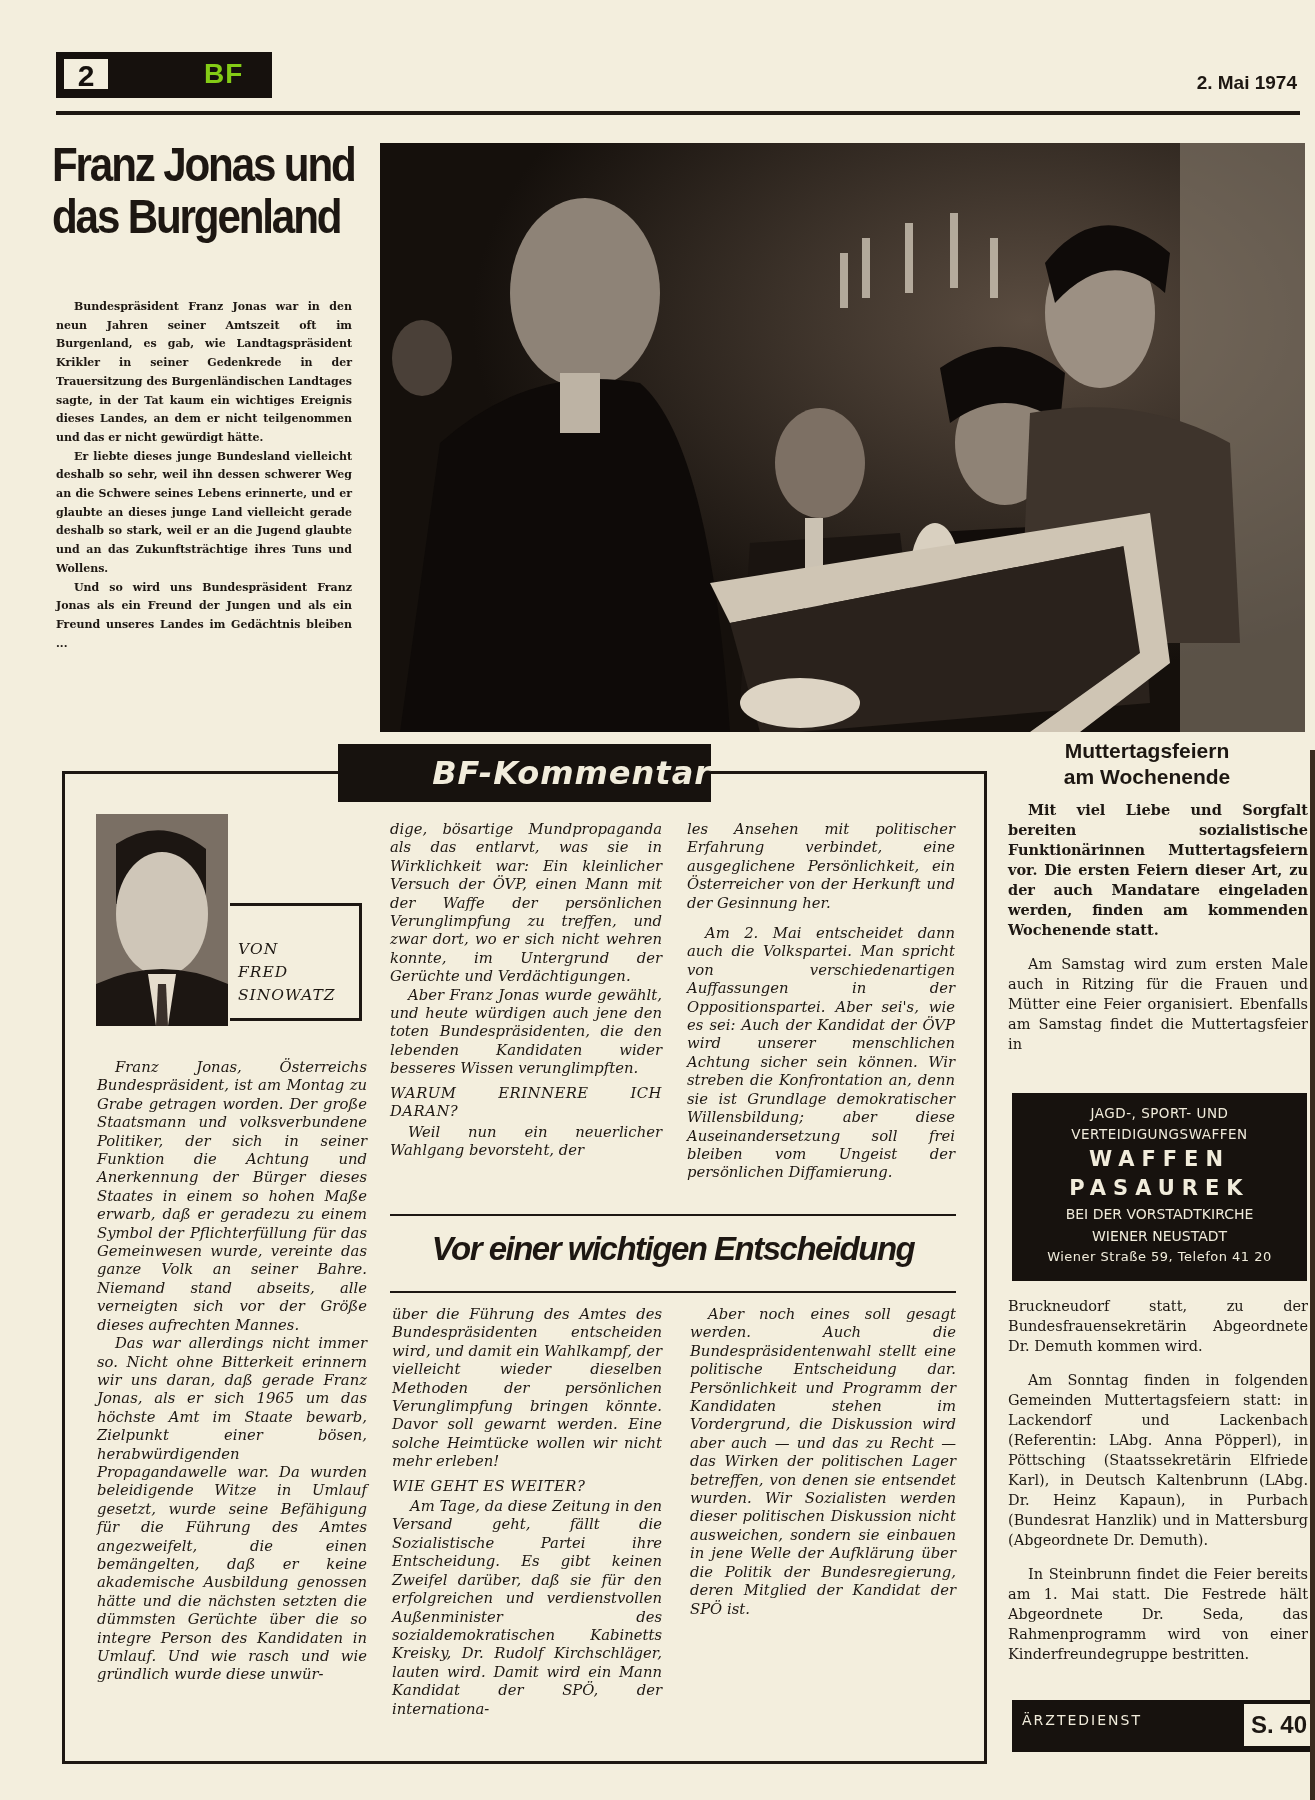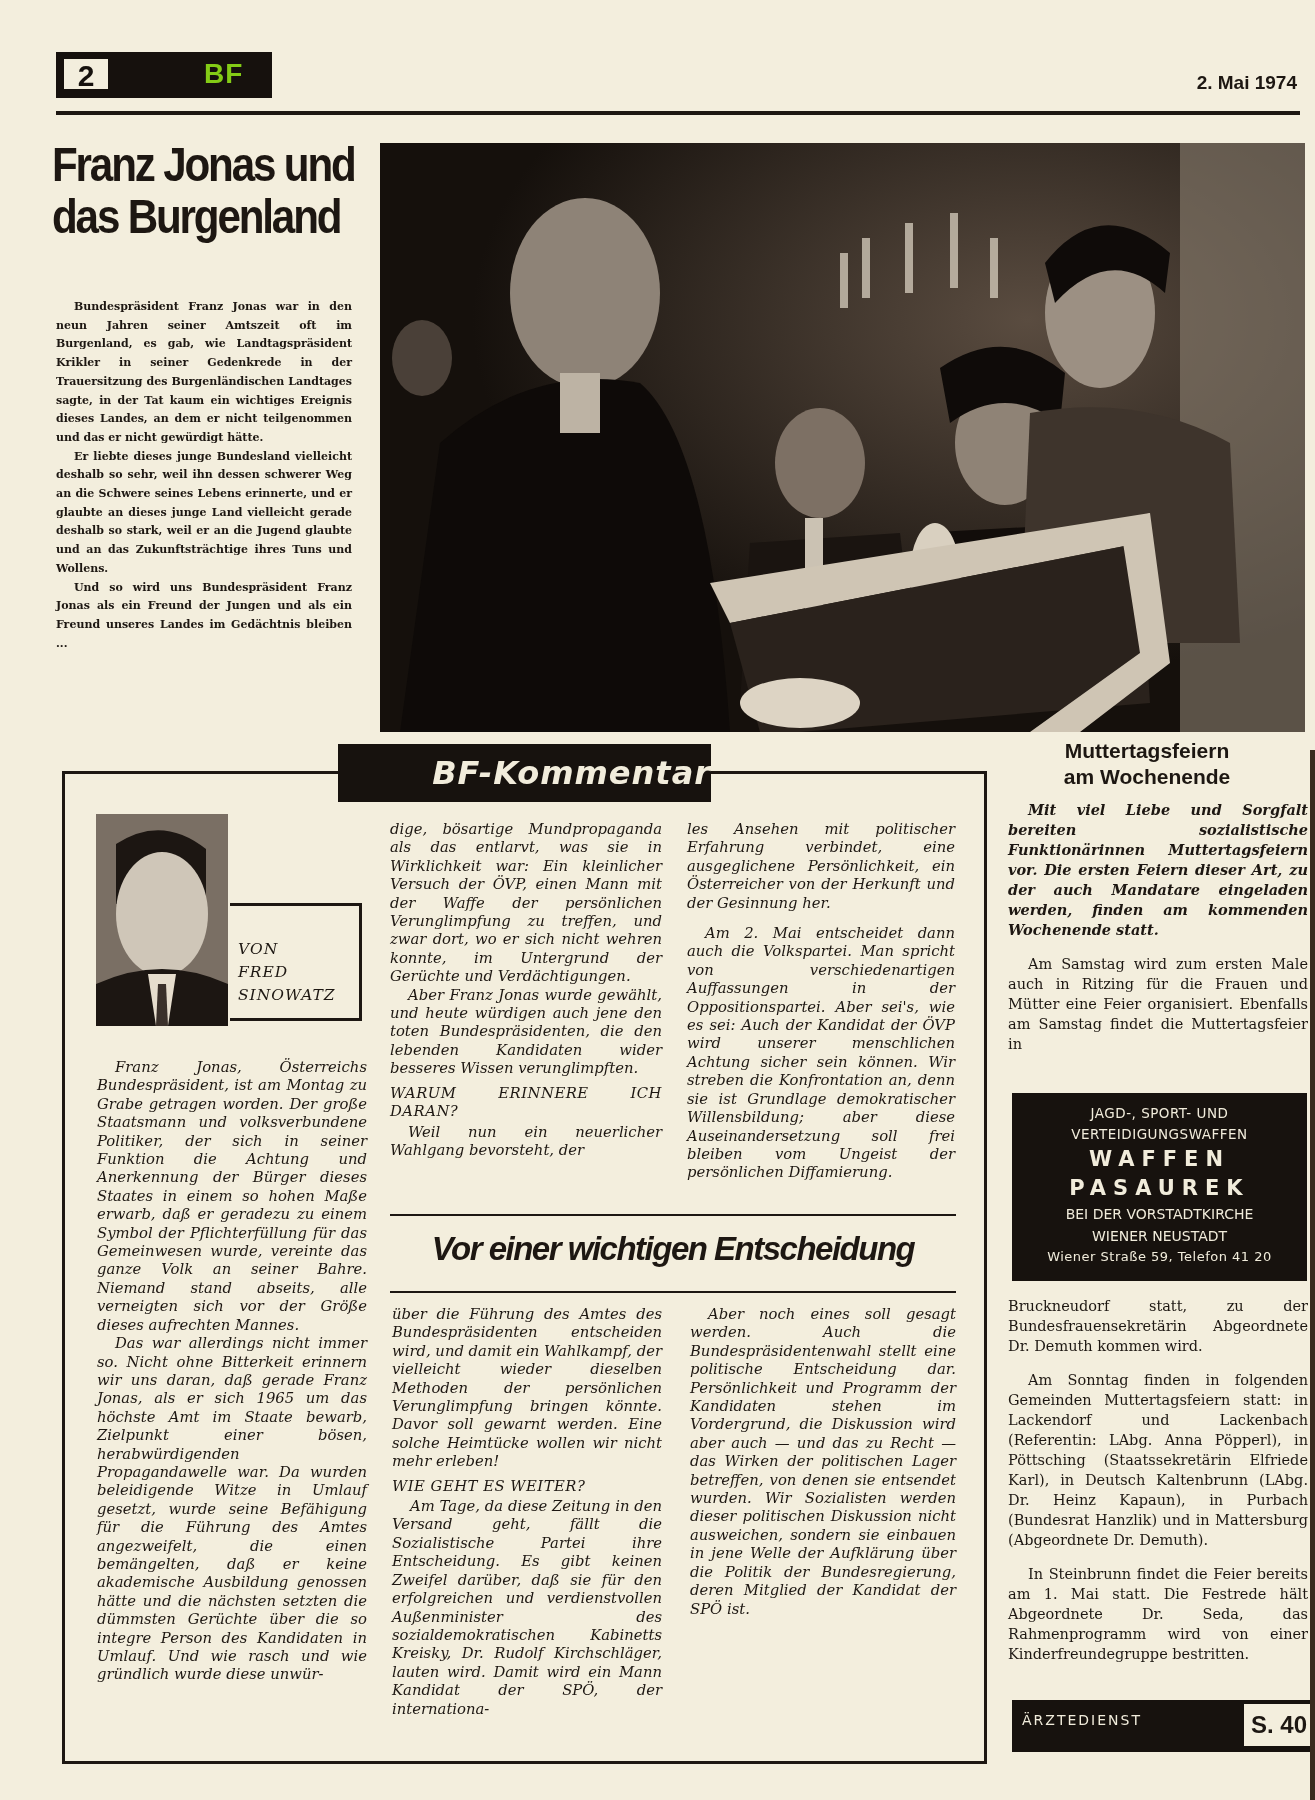--- a/index.html
+++ b/index.html
@@ -14,21 +14,21 @@
   
   .headline1{left:52px;top:138px;width:300px;font-family:"Liberation Sans",sans-serif;font-weight:900;font-size:49px;line-height:52px;letter-spacing:-2.5px;transform:scaleX(0.86);transform-origin:left top;white-space:nowrap;}
   .lead-body{left:56px;top:252px;width:296px;font-family:"DejaVu Serif",serif;font-weight:bold;font-size:11px;line-height:18.7px;text-align:justify;margin-top:46px;}
   .lead-body p{margin:0;text-indent:18px;}
   
   .photo{left:380px;top:143px;width:925px;height:589px;background:#15100c;overflow:hidden;}
   
   .mt-head{left:1012px;top:738px;width:270px;text-align:center;font-family:"Liberation Sans",sans-serif;font-weight:bold;font-size:21px;line-height:26px;}
   .mt-body{left:1008px;top:800px;width:300px;font-size:14.5px;line-height:20px;text-align:justify;}
   .mt-body p{margin:0 0 14px 0;text-indent:20px;}
-  .mt-body p.bold{font-weight:bold;font-style:italic;}
+  .mt-body p.bold{font-weight:bold;}
   .mt-body p.nomb{margin-bottom:0;}
   
   .ad{left:1012px;top:1093px;width:295px;height:188px;background:#17120e;color:#f1ecdb;text-align:center;font-family:"DejaVu Sans",sans-serif;}
   .ad .l1{margin-top:10px;font-size:13.5px;line-height:21px;letter-spacing:0.5px;}
   .ad .big{font-weight:bold;font-size:21px;letter-spacing:7px;line-height:29px;}
   .ad .l3{font-size:14px;line-height:22px;}
   .ad .l4{font-size:13px;line-height:20px;letter-spacing:0.5px;}
   
   .aerzte{left:1012px;top:1700px;width:302px;height:52px;background:#17120e;}
   .aerzte .lbl{position:absolute;left:10px;top:12px;color:#f1ecdb;font-family:"DejaVu Sans",sans-serif;font-size:14px;letter-spacing:2px;}

